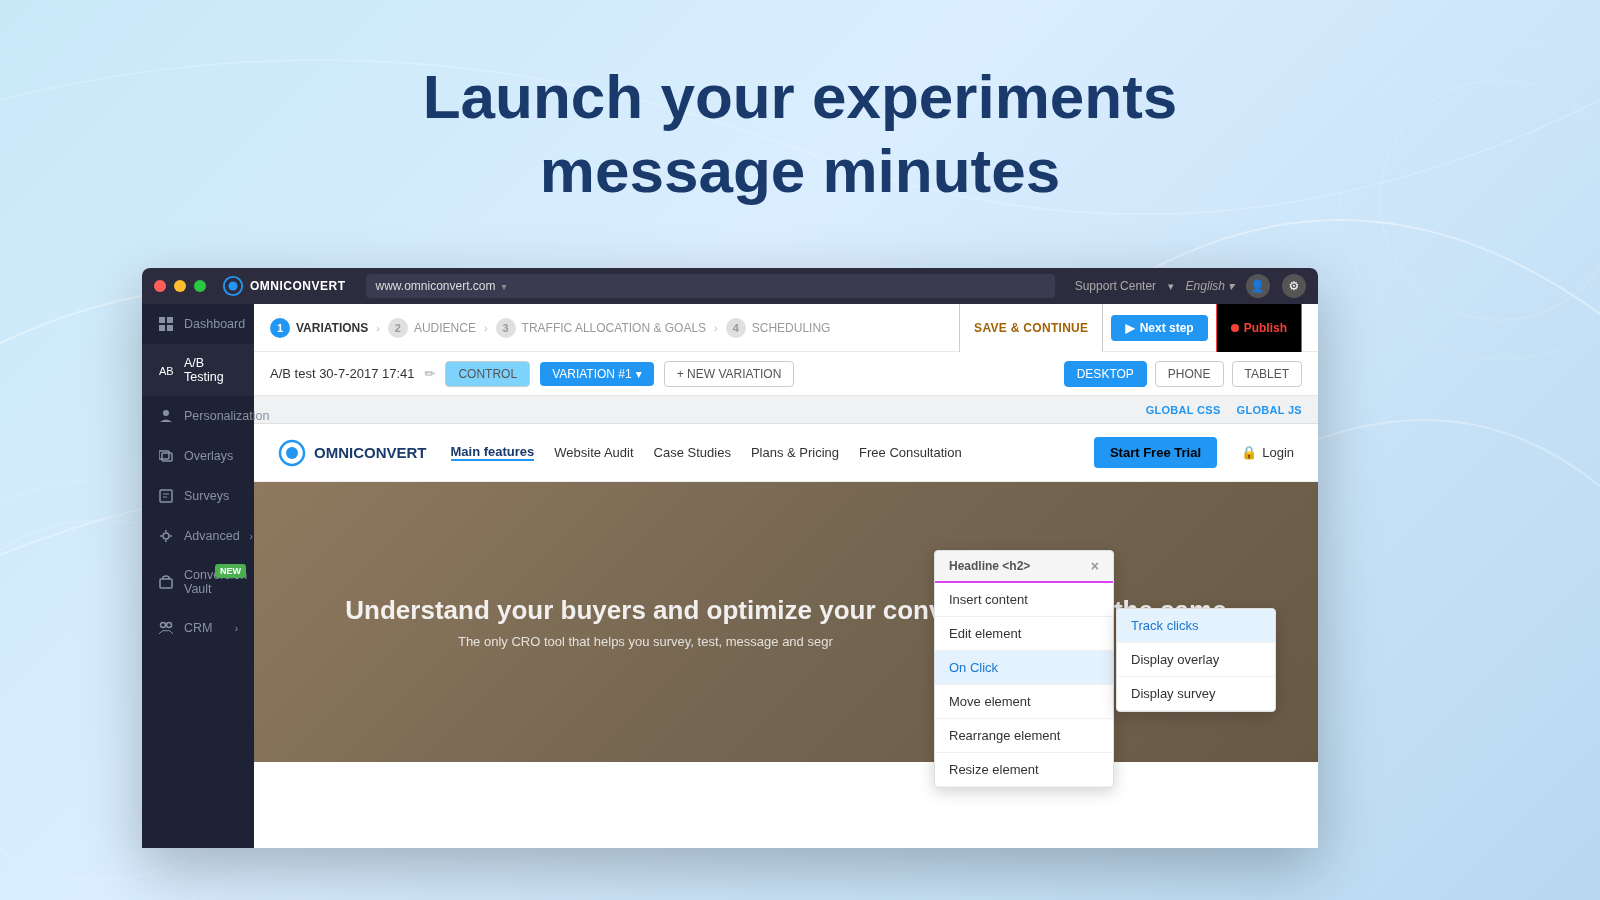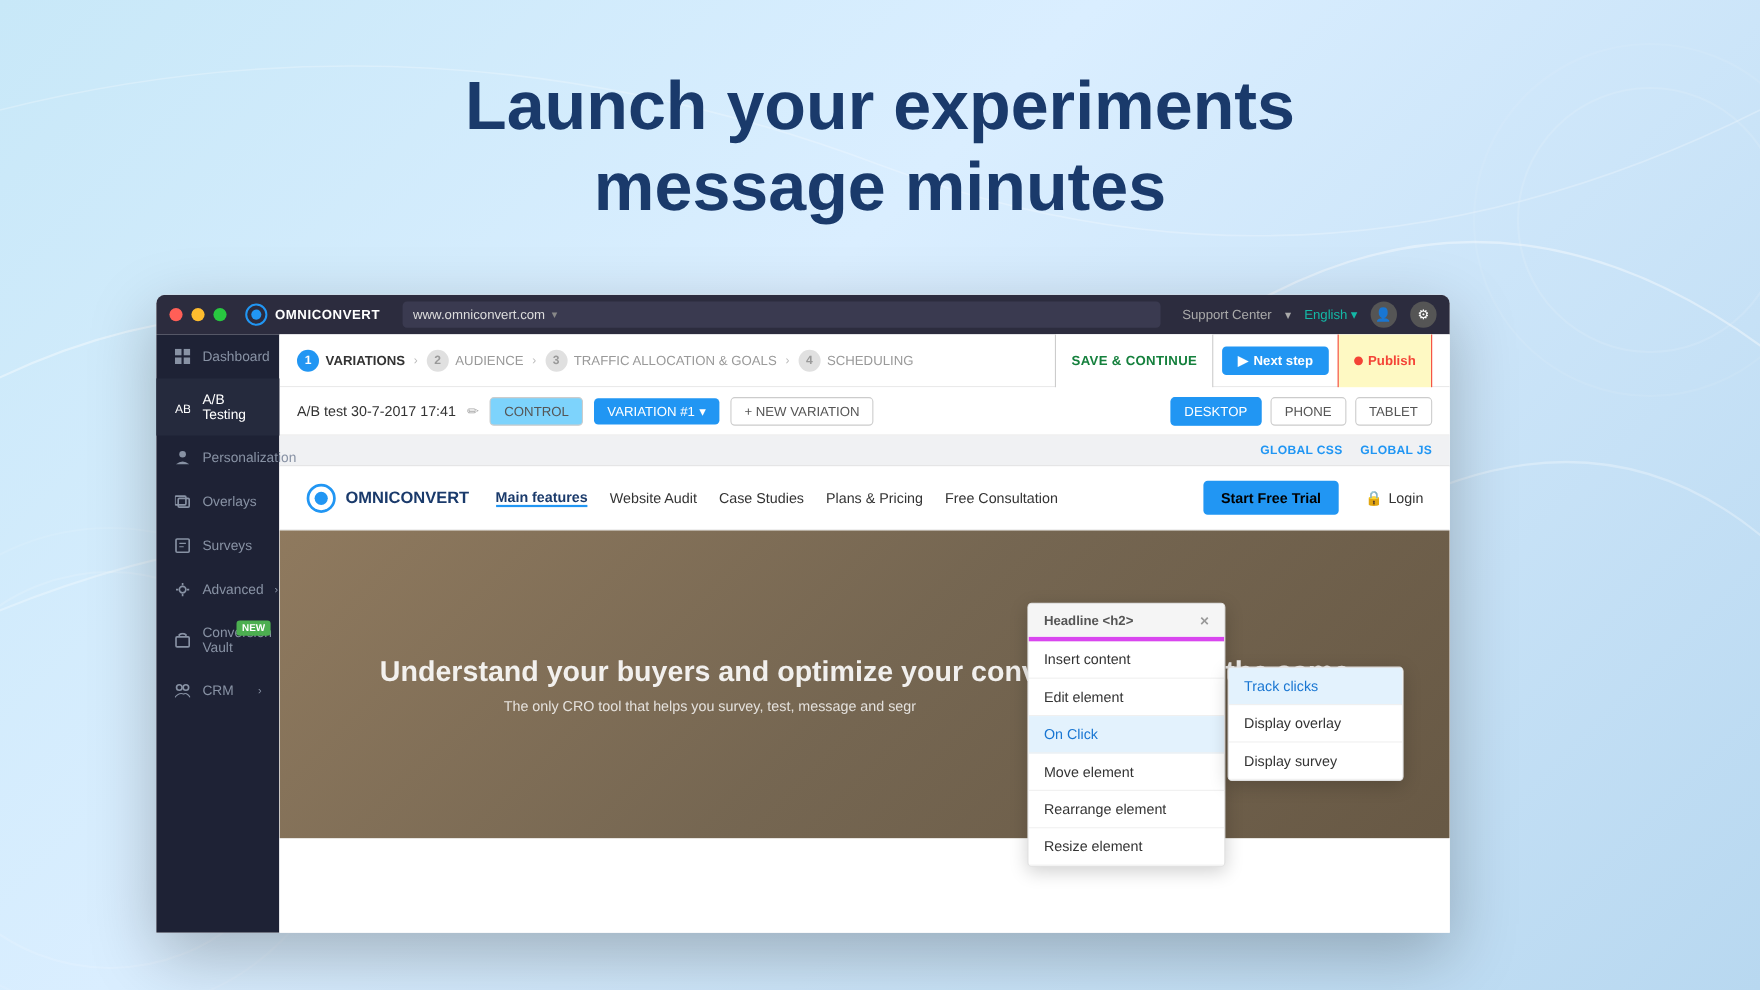--- a/index.html
+++ b/index.html
@@ -102,25 +102,26 @@
       display: flex;
       align-items: center;
       gap: 12px;
       margin-left: auto;
     }
     .chrome-link {
       color: #aaa;
       font-size: 12px;
     }
     .lang-selector {
-      color: #14b8a6;
+      color: #a3a3a3;
       font-size: 12px;
       display: flex;
       align-items: center;
       gap: 3px;
+      font-style: italic;
     }
     .chrome-icon-btn {
       width: 24px; height: 24px;
       border-radius: 50%;
       background: #555;
       display: flex;
       align-items: center;
       justify-content: center;
       color: #fff;
       font-size: 12px;
@@ -229,21 +230,21 @@
       font-size: 11px;
     }
     .wizard-actions {
       display: flex;
       align-items: center;
       gap: 8px;
     }
     .btn-save-continue {
       background: #fff;
       border: 1px solid #ccc;
-      color: #15803d;
+      color: #a16207;
       font-size: 12px;
       font-weight: 600;
       padding: 22px 14px;
       border-radius: 4px;
       cursor: pointer;
       letter-spacing: 0.3px;
     }
     .btn-next-step {
       background: #2196f3;
       color: #fff;
@@ -251,21 +252,21 @@
       font-size: 12px;
       font-weight: 600;
       padding: 6px 14px;
       border-radius: 4px;
       cursor: pointer;
       display: flex;
       align-items: center;
       gap: 5px;
     }
     .btn-publish {
-      background: #fef9c3;
+      background: #000000;
       border: 1px solid #f44336;
       color: #f44336;
       font-size: 12px;
       font-weight: 600;
       padding: 20px 14px;
       border-radius: 4px;
       cursor: pointer;
       display: flex;
       align-items: center;
       gap: 5px;
@@ -495,21 +496,21 @@
     }
     .context-menu-header {
       background: #f5f5f5;
       padding: 7px 14px;
       font-size: 12px;
       color: #555;
       font-weight: 600;
       display: flex;
       align-items: center;
       justify-content: space-between;
-      border-bottom: 4px solid #d946ef;
+      border-bottom: 2px solid #d946ef;
     }
     .context-menu-close {
       color: #999;
       cursor: pointer;
       font-size: 14px;
     }
     .context-menu-item {
       padding: 9px 14px;
       font-size: 13px;
       color: #333;

